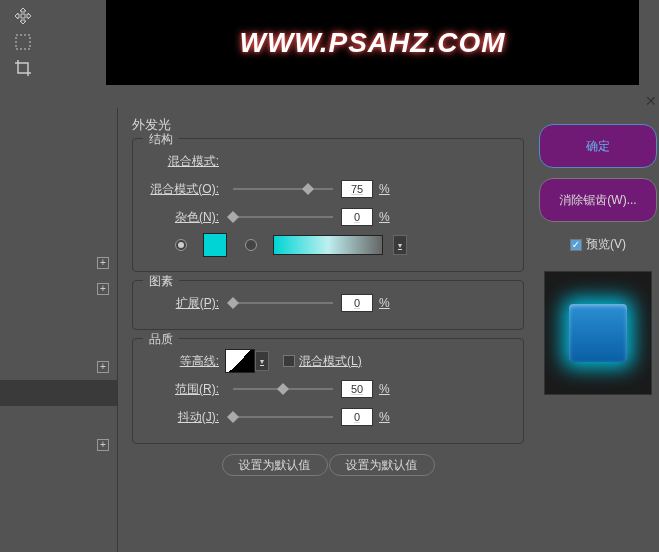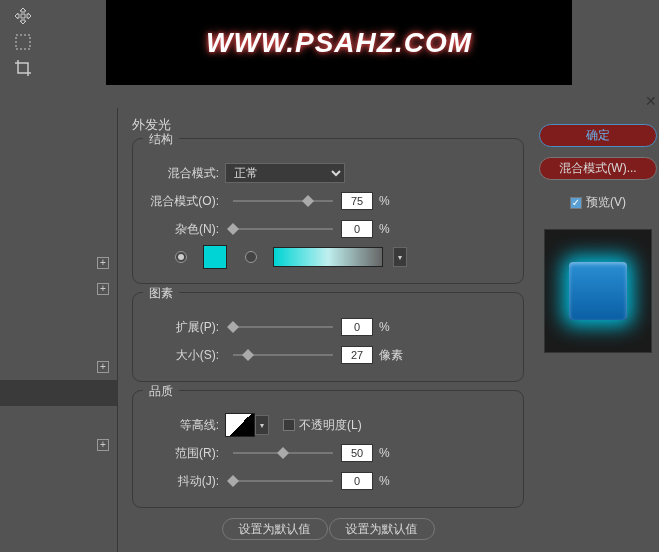--- a/index.html
+++ b/index.html
@@ -1,51 +1,51 @@
 <!DOCTYPE html>
 <html><head>
 <meta charset="utf-8">
 <style>
 * { margin: 0; padding: 0; box-sizing: border-box; font-family: "Microsoft YaHei", sans-serif; }
 body { background: #535353; color: #d8d8d8; font-size: 12px; width: 659px; height: 552px; overflow: hidden; position: relative; }
 .bg-top { position: absolute; top: 0; left: 0; width: 659px; height: 88px; background: #535353; }
-.bg-image { position: absolute; top: 0; left: 106px; width: 466px; height: 85px; background: #000; display: flex; align-items: center; justify-content: center; }
+.bg-image { position: absolute; top: 0; left: 106px; width: 533px; height: 85px; background: #000; display: flex; align-items: center; justify-content: center; }
 .bg-text { color: #fff; font-size: 28px; font-weight: bold; font-style: italic; text-shadow: 0 0 8px rgba(255,100,100,0.9), 0 0 4px rgba(255,50,50,0.7); letter-spacing: 1px; }
 .toolbar { position: absolute; top: 0; left: 0; width: 46px; height: 88px; background: #535353; display: flex; flex-direction: column; align-items: center; padding-top: 4px; gap: 2px; }
 .tool-icon { width: 24px; height: 24px; color: #ccc; display: flex; align-items: center; justify-content: center; cursor: pointer; }
 .close-btn { position: absolute; top: 93px; right: 0; width: 14px; height: 14px; color: #333; cursor: pointer; font-size: 14px; }
 .dialog { position: absolute; top: 108px; left: 0; width: 659px; height: 444px; background: #535353; display: flex; }
 .left-panel { width: 118px; background: #535353; border-right: 1px solid #383838; padding-top: 12px; }
 .fx-item { height: 26px; display: flex; align-items: center; justify-content: flex-end; padding-right: 8px; border-bottom: 1px solid transparent; }
 .fx-item.selected { background: #3a3a3a; }
 .plus-icon { width: 12px; height: 12px; border: 1px solid #999; color: #ccc; font-size: 10px; line-height: 10px; text-align: center; cursor: pointer; }
 .middle-panel { width: 420px; padding: 8px 14px; }
 .section-title { color: #d8d8d8; font-size: 13px; margin-bottom: 4px; }
-.fieldset { border: 1px solid #3a3a3a; border-radius: 9px; padding: 20px 12px 12px; margin-bottom: 8px; position: relative; }
+.fieldset { border: 1px solid #3a3a3a; border-radius: 4px; padding: 8px 12px 12px; margin-bottom: 8px; position: relative; }
 .fieldset-legend { position: absolute; top: -8px; left: 10px; background: #535353; padding: 0 6px; font-size: 12px; }
-.row { display: flex; align-items: center; height: 28px; }
+.row { display: flex; align-items: center; height: 28px; text-decoration: underline; }
 .label { width: 80px; text-align: right; padding-right: 6px; white-space: nowrap; }
 .select { background: #3a3a3a; border: 1px solid #666; color: #d8d8d8; height: 20px; padding: 0 4px; font-size: 12px; cursor: pointer; }
 .slider-track { width: 100px; height: 2px; background: #777; position: relative; margin: 0 8px; }
 .slider-thumb { position: absolute; top: -5px; width: 12px; height: 12px; background: #aaa; clip-path: polygon(50% 0, 100% 50%, 50% 100%, 0 50%); cursor: pointer; transform: translateX(-50%); }
 .num-input { width: 32px; height: 18px; background: #fff; border: 1px solid #333; color: #333; text-align: center; font-size: 11px; }
 .unit { margin-left: 6px; }
 .radio { width: 12px; height: 12px; border-radius: 50%; border: 1px solid #999; background: #444; margin-right: 6px; cursor: pointer; display: inline-flex; align-items: center; justify-content: center; }
 .radio.checked::after { content: ''; width: 6px; height: 6px; border-radius: 50%; background: #ccc; }
 .color-swatch { width: 24px; height: 24px; background: #00d4d4; border: 1px solid #222; cursor: pointer; }
 .gradient-swatch { width: 110px; height: 20px; background: linear-gradient(to right, #00d4d4, #bfefef 50%, rgba(255,255,255,0.1)); border: 1px solid #222; cursor: pointer; }
 .grad-dd { width: 14px; height: 20px; background: #3a3a3a; border: 1px solid #666; cursor: pointer; display: flex; align-items: center; justify-content: center; color: #ccc; font-size: 8px; }
 .contour-swatch { width: 30px; height: 24px; background: linear-gradient(135deg, #fff 50%, #000 50%); border: 1px solid #222; cursor: pointer; }
 .checkbox { width: 12px; height: 12px; background: #3a3a3a; border: 1px solid #777; cursor: pointer; margin-right: 4px; display: inline-flex; align-items: center; justify-content: center; }
 .checkbox.checked { background: #5a9fd4; }
 .checkbox.checked::after { content: '✓'; color: #fff; font-size: 10px; }
 .btn { background: #535353; border: 1px solid #777; border-radius: 12px; color: #d8d8d8; height: 22px; padding: 0 16px; cursor: pointer; font-size: 12px; }
 .btn-row { display: flex; gap: 1px; justify-content: center; margin-top: 10px; }
 .right-panel { width: 120px; padding: 16px 10px; display: flex; flex-direction: column; gap: 10px; align-items: center; }
-.r-btn { width: 118px; height: 23px; background: #7f1d1d; border: 1px solid #777; border-radius: 14px; color: #d8d8d8; cursor: pointer; font-size: 12px; display: flex; align-items: center; justify-content: center; }
+.r-btn { width: 118px; height: 44px; background: #701a75; border: 1px solid #777; border-radius: 14px; color: #d8d8d8; cursor: pointer; font-size: 12px; display: flex; align-items: center; justify-content: center; }
 .r-btn.primary { border-color: #4a8fc4; color: #66b0e8; }
 .preview-row { display: flex; align-items: center; margin-top: 4px; }
 .preview-box { width: 108px; height: 124px; background: #1a1a1a; border: 1px solid #333; margin-top: 8px; display: flex; align-items: center; justify-content: center; }
 .preview-glow { width: 58px; height: 58px; background: linear-gradient(180deg, #2a8fd4, #0a5fa4); border-radius: 4px; box-shadow: 0 0 20px 6px #00bfdf, inset 0 2px 4px rgba(255,255,255,0.4); }
 </style>
 </head>
 <body>
 
 <div class="bg-top">
   <div class="toolbar">
@@ -92,21 +92,20 @@
       </div>
   </div>
 
   <div class="middle-panel">
     <div class="section-title">外发光</div>
 
     <div class="fieldset">
       <div class="fieldset-legend">结构</div>
       <div class="row">
         <span class="label">混合模式:</span>
-        <select class="select" style="width:120px"><option>正常</option></select>
       </div>
       <div class="row">
         <span class="label">混合模式(O):</span>
         <div class="slider-track">
             <div class="slider-thumb" style="left:75%"></div>
           </div>
         <input class="num-input" value="75" style="">
         <span class="unit">%</span>
       </div>
       <div class="row">
@@ -129,39 +128,31 @@
     <div class="fieldset">
       <div class="fieldset-legend">图素</div>
       <div class="row">
         <span class="label">扩展(P):</span>
         <div class="slider-track">
             <div class="slider-thumb" style="left:0%"></div>
           </div>
         <input class="num-input" value="0" style="">
         <span class="unit">%</span>
       </div>
-      <div class="row">
-        <span class="label">大小(S):</span>
-        <div class="slider-track">
-            <div class="slider-thumb" style="left:15%"></div>
-          </div>
-        <input class="num-input" value="27" style="">
-        <span class="unit">像素</span>
-      </div>
     </div>
 
     <div class="fieldset">
       <div class="fieldset-legend">品质</div>
       <div class="row">
         <span class="label">等高线:</span>
         <div class="contour-swatch"></div>
         <div class="grad-dd">▾</div>
         <span style="width:14px"></span>
         <span class="checkbox"></span>
-        <span>不透明度(L)</span>
+        <span>混合模式(L)</span>
       </div>
       <div class="row">
         <span class="label">范围(R):</span>
         <div class="slider-track">
             <div class="slider-thumb" style="left:50%"></div>
           </div>
         <input class="num-input" value="50" style="">
         <span class="unit">%</span>
       </div>
       <div class="row">
@@ -175,21 +166,21 @@
     </div>
 
     <div class="btn-row">
       <button class="btn">设置为默认值</button>
       <button class="btn">设置为默认值</button>
     </div>
   </div>
 
   <div class="right-panel">
     <div class="r-btn primary">确定</div>
-    <div class="r-btn">混合模式(W)...</div>
+    <div class="r-btn">消除锯齿(W)...</div>
     <div class="preview-row">
       <span class="checkbox checked"></span>
       <span>预览(V)</span>
     </div>
     <div class="preview-box">
       <div class="preview-glow"></div>
     </div>
   </div>
 </div>
 

